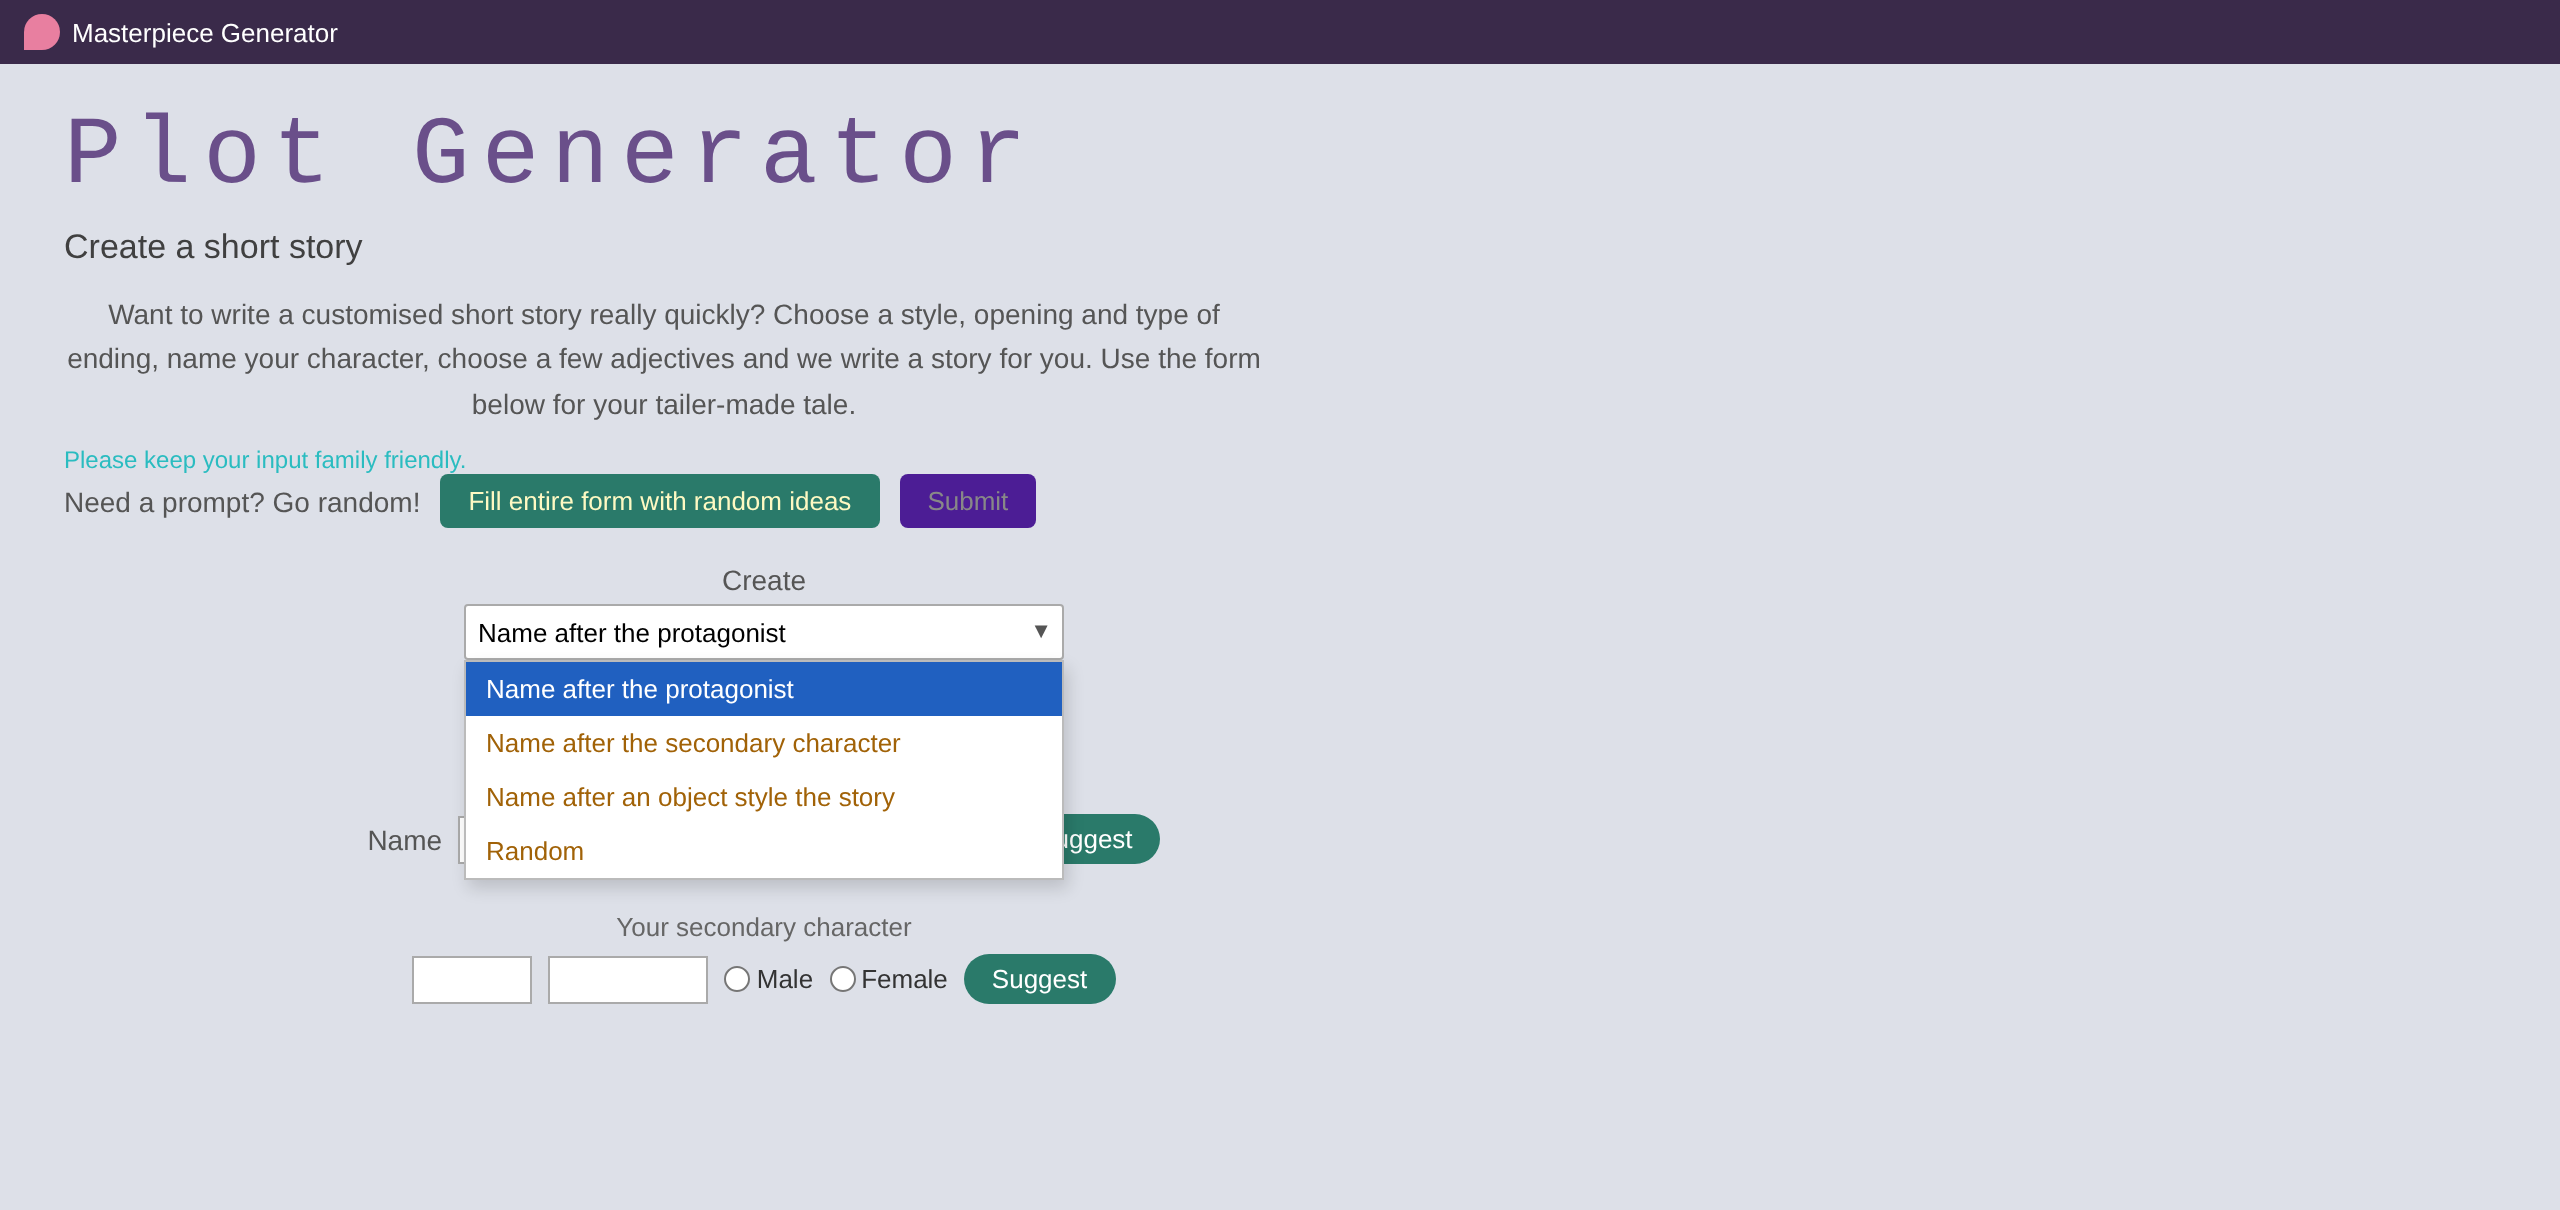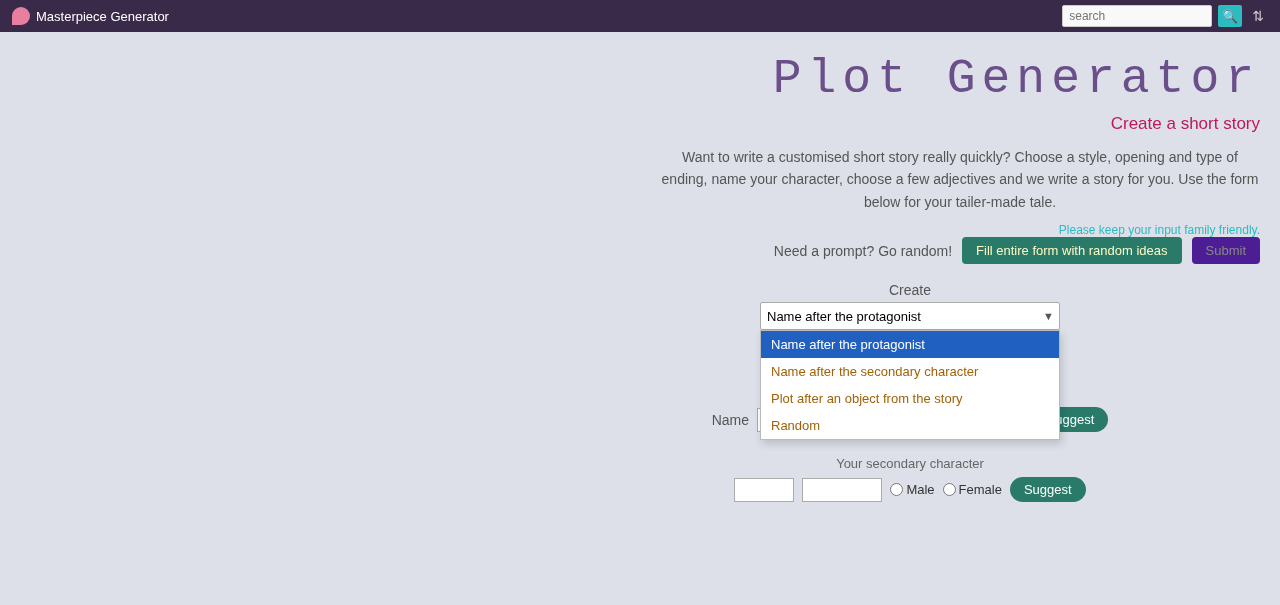--- a/index.html
+++ b/index.html
@@ -74,36 +74,36 @@
       cursor: pointer;
       color: #ccc;
       font-size: 14px;
       padding: 2px 4px;
     }
 
     
     #main {
       display: flex;
       flex-direction: column;
-      align-items: flex-end;
-      padding: 20px 20px 40px;
+      align-items: flex-start;
+      padding: 20px 32px 40px;
     }
 
     #page-title {
       font-family: 'Courier New', Courier, monospace;
       font-size: 48px;
       color: #6a4f8a;
       letter-spacing: 6px;
       margin-bottom: 8px;
       font-weight: normal;
     }
 
     #page-subtitle {
       font-size: 17px;
-      color: #be185d;
+      color: #404040;
       margin-bottom: 12px;
     }
 
     #page-description {
       font-size: 14px;
       color: #555;
       text-align: center;
       max-width: 600px;
       line-height: 1.6;
       margin-bottom: 10px;
@@ -316,29 +316,20 @@
     }
   </style>
 </head>
 <body>
 
 <div id="navbar">
   <div id="nav-brand">
     <span id="nav-brand-icon"></span>
     <span>Masterpiece Generator</span>
   </div>
-  <div id="nav-right">
-    <input id="search-input" type="text" placeholder="search" style="">
-    <button id="search-button">
-      <span>🔍</span>
-    </button>
-    <button id="menu-icon-btn">
-      <span>⇅</span>
-    </button>
-  </div>
 </div>
 
 <div id="main">
 
   <h1 id="page-title">Plot Generator</h1>
   <p id="page-subtitle">Create a short story</p>
   <p id="page-description">Want to write a customised short story really quickly? Choose a style, opening and type of ending, name your character, choose a few adjectives and we write a story for you. Use the form below for your tailer-made tale.</p>
   <p id="family-friendly-note">Please keep your input family friendly.</p>
 
   <div id="prompt-row">
@@ -353,21 +344,21 @@
 
     <div id="title-select-container">
       <select id="title-select">
       <option value="Name after the protagonist">Name after the protagonist</option><option value="Name after the secondary character">Name after the secondary character</option><option value="Name after an object from the story">Name after an object from the story</option><option value="Name after the weather">Name after the weather</option><option value="Name after the place where it all happens">Name after the place where it all happens</option><option value="Random">Random</option></select>
       <span id="title-select-arrow">▼</span>
 
       
       <div id="title-dropdown">
       <div class="dropdown-option selected">Name after the protagonist</div>
           <div class="dropdown-option">Name after the secondary character</div>
-          <div class="dropdown-option">Plot after an object from the story</div>
+          <div class="dropdown-option">Name after an object style the story</div>
           <div class="dropdown-option">Random</div>
         </div>
     </div>
 
     <div id="mood-select-container" style="margin-top: 14px;">
       <select id="mood-select">
       <option value="Happy">Happy</option><option value="Sad">Sad</option><option value="Scary">Scary</option><option value="Funny">Funny</option><option value="Romantic">Romantic</option><option value="Random">Random</option></select>
     </div>
 
     <div id="protagonist-section">

